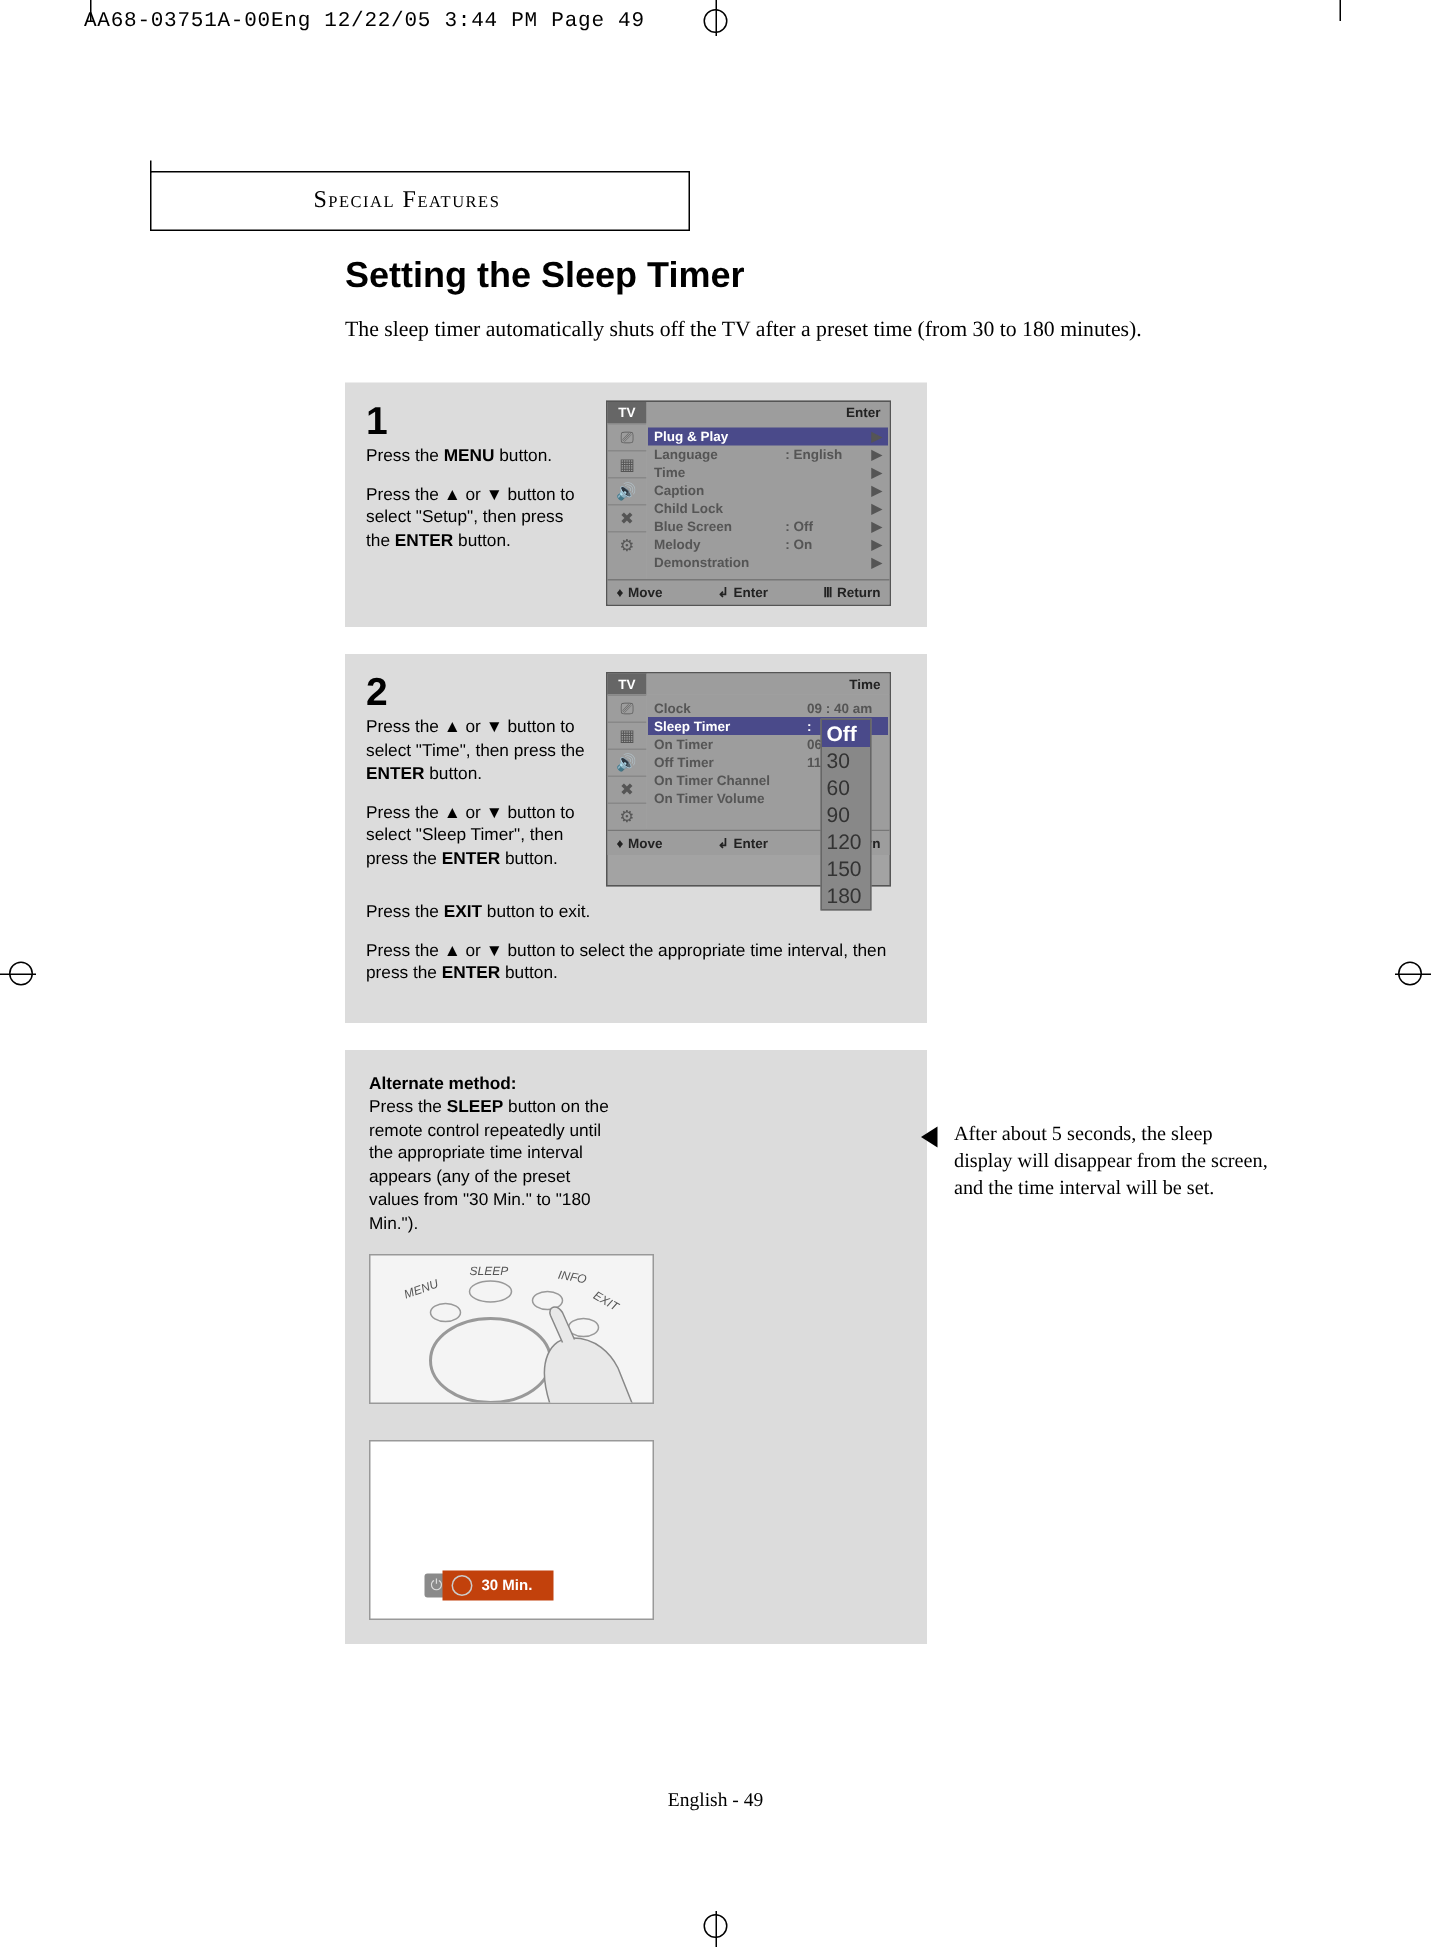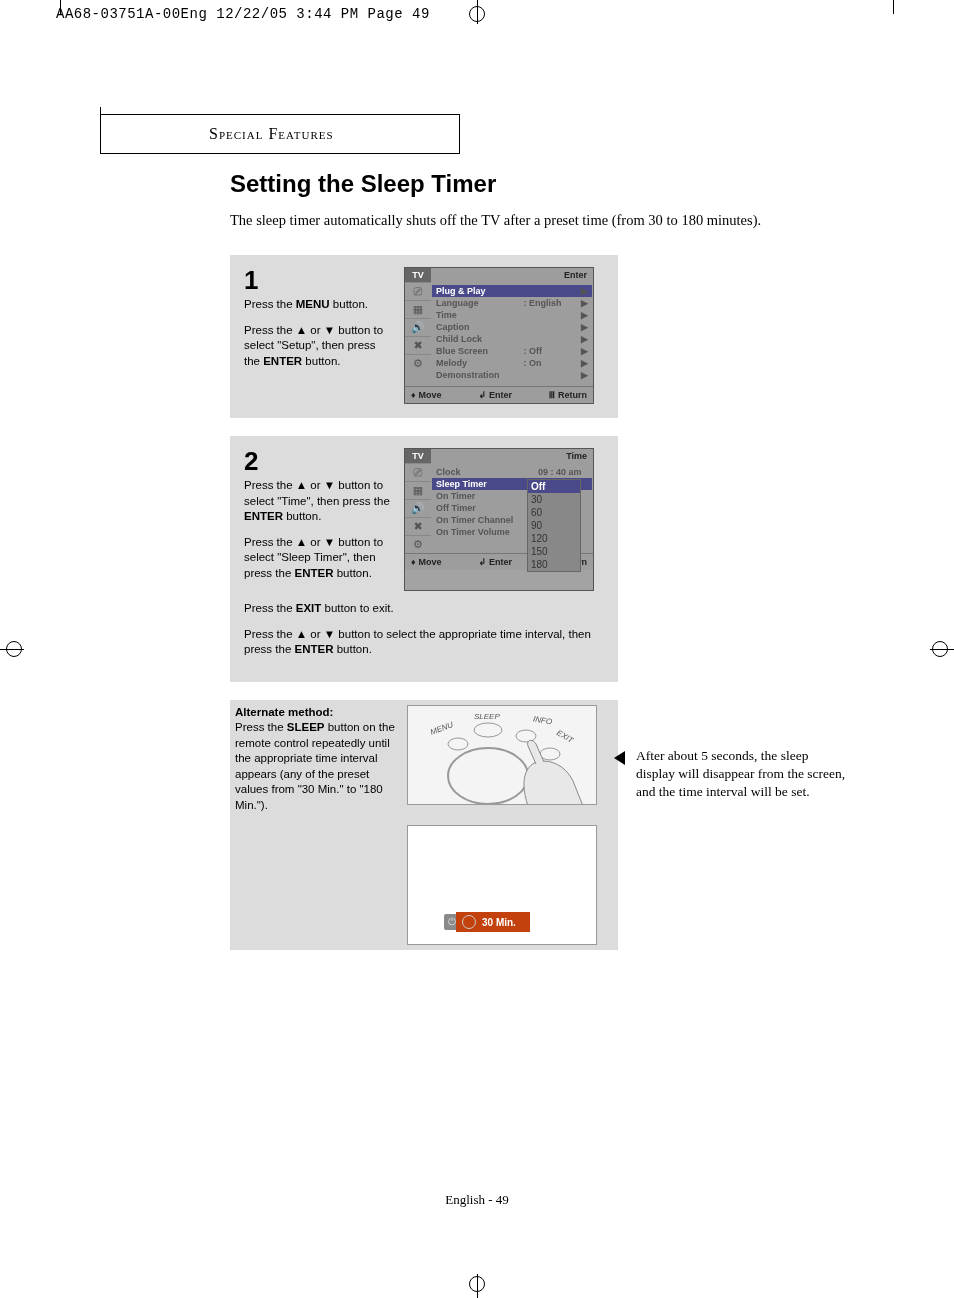--- a/index.html
+++ b/index.html
@@ -116,30 +116,30 @@
   .osd-row { display:flex; justify-content:space-between; align-items:center; padding:1px 0; color:#555; font-weight:bold; }
   .osd-row .arrow { color:#555; }
   .osd-row.sel { background:#4a4a8a; color:#fff; padding:1px 4px; margin:0 -4px; }
   .osd-footer { background:#9d9d9d; border-top:1px solid #777; display:flex; justify-content:space-between; padding:3px 6px; font-weight:bold; color:#222; }
   .osd-footer span.sym { margin-right:3px; }
   .osd-row .lab { flex:0 0 80px; }
   .osd-row .val { flex:0 0 50px; text-align:left; }
 
   .dropdown {
     position:absolute; right:12px; top:30px;
-    width:54px; background:#888; border:1px solid #666;
-    font-size:10px;
+    width:34px; background:#888; border:1px solid #666;
+    font-size:14px;
   }
   .dropdown div { padding:1px 3px; color:#333; }
   .dropdown div.sel { background:#4a4a8a; color:#fff; font-weight:bold; }
 
   .below-step2 { font-size:11.5px; line-height:1.35; margin-top:10px; }
   .below-step2 p { margin-bottom:10px; }
 
-  .alt-box { background:#dcdcdc; padding:5px; width:388px; display:flex; gap:12px; flex-wrap:wrap; }
+  .alt-box { background:#dcdcdc; padding:16px; width:388px; display:flex; gap:12px; flex-wrap:wrap; }
   .alt-text { flex:0 0 160px; font-size:11.5px; line-height:1.35; }
   .alt-text .hd { font-weight:bold; }
   .remote-fig {
     flex:0 0 190px; height:100px;
     background:#f4f4f4; border:1px solid #999;
     position:relative;
     overflow:hidden;
   }
   .remote-fig .lbl { position:absolute; font-size:8px; font-style:italic; color:#555;}
   .remote-fig .menu { top:18px; left:22px; transform:rotate(-20deg);}

